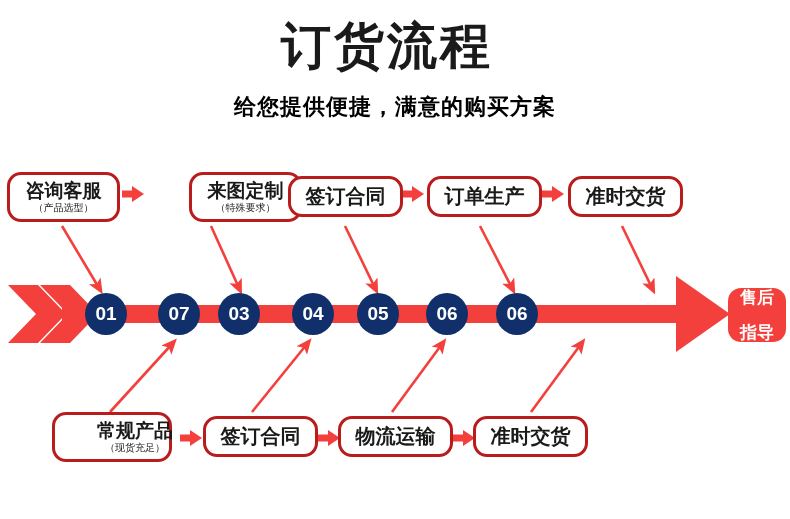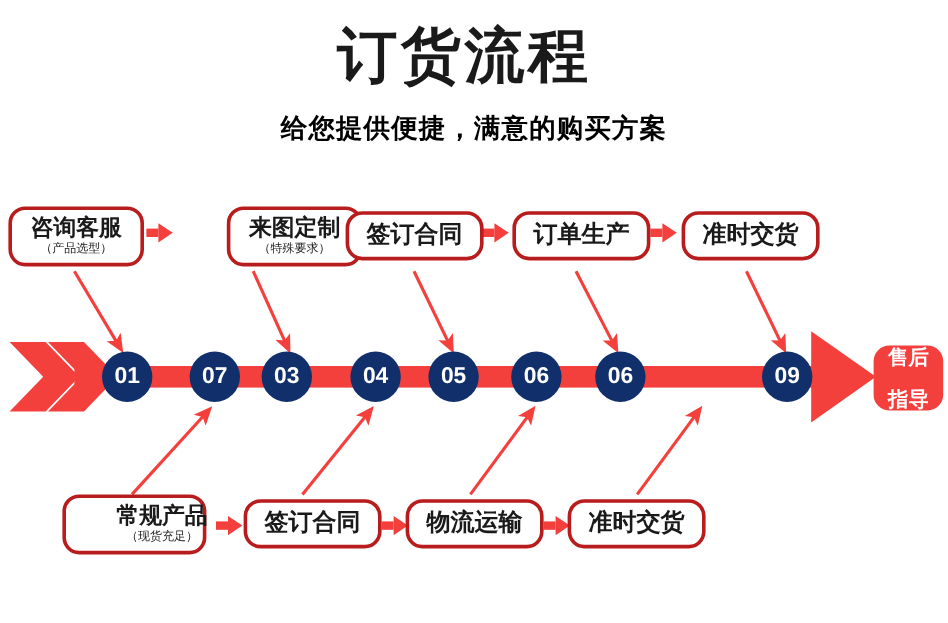--- a/index.html
+++ b/index.html
@@ -218,20 +218,19 @@
     <span class="l1">准时交货</span>
   </div>
 
   <div class="circle" style="left:85px;  top:293px;">01</div>
   <div class="circle" style="left:158px; top:293px;">07</div>
   <div class="circle" style="left:218px; top:293px;">03</div>
   <div class="circle" style="left:292px; top:293px;">04</div>
   <div class="circle" style="left:357px; top:293px;">05</div>
   <div class="circle" style="left:426px; top:293px;">06</div>
   <div class="circle" style="left:496px; top:293px;">06</div>
-  <div class="circle" style="left:635px; top:293px;">09</div>
 
   <div class="endpill">
     <span>售后</span>
     <span>指导</span>
   </div>
 
 </div>
 
 </body></html>

